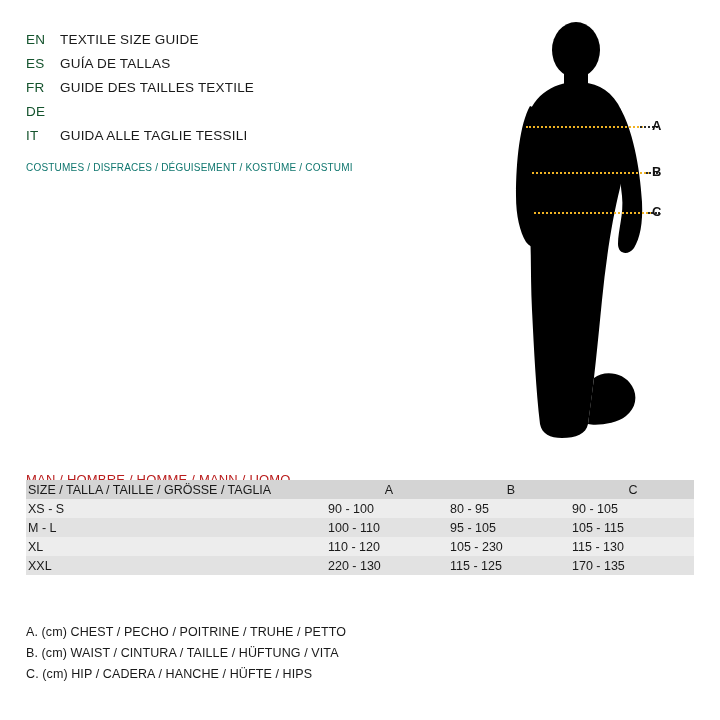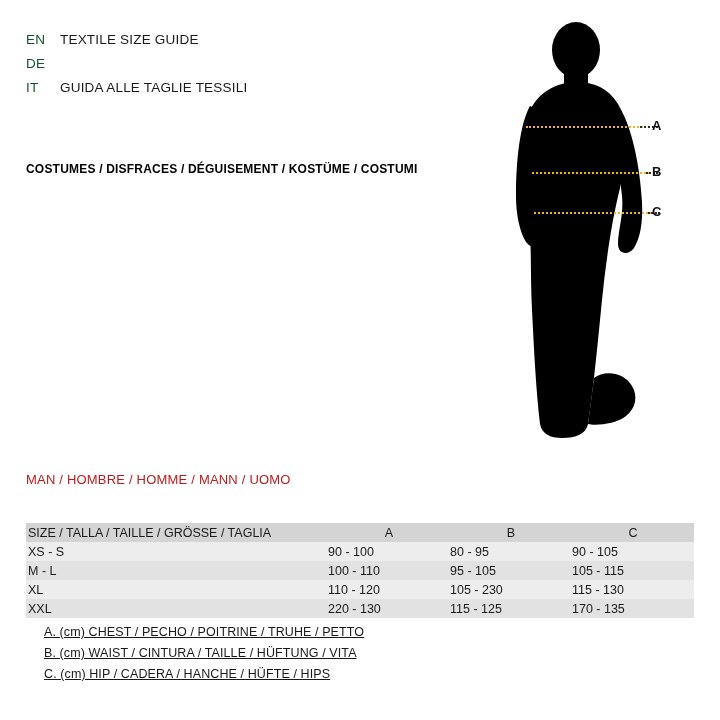--- a/index.html
+++ b/index.html
@@ -41,24 +41,24 @@
   .lang-text {
     font-size: 13.5px;
     letter-spacing: .2px;
     color: #1a1a1a;
   }
 
   .category-line {
     position: absolute;
     left: 26px;
     top: 162px;
-    font-size: 12px;
-    font-weight: bold;
-    letter-spacing: .2px;
-    color: #000000;
+    font-size: 10px;
+    font-weight: normal;
+    letter-spacing: .2px;
+    color: #0f766e;
   }
 
   
   .figure-area {
     position: absolute;
     left: 500px;
     top: 20px;
     width: 200px;
     height: 425px;
   }
@@ -100,21 +100,21 @@
     position: absolute;
     left: 26px;
     top: 472px;
     font-size: 13px;
     letter-spacing: .2px;
     color: #b91c1c;
   }
   table.size-table {
     position: absolute;
     left: 26px;
-    top: 523px;
+    top: 480px;
     width: 668px;
     border-collapse: collapse;
     font-size: 12.5px;
     color: #1a1a1a;
   }
   table.size-table th,
   table.size-table td {
     padding: 0;
     height: 19px;
     font-weight: normal;
@@ -134,40 +134,47 @@
   .col-label { width: 300px; padding-left: 2px !important; }
   .col-a { width: 122px; }
   .col-b { width: 122px; }
   .col-c { width: 122px; }
   .hdr-a, .hdr-b, .hdr-c { text-align: center !important; }
   td.val { text-align: center; }
 
   
   .legend {
     position: absolute;
-    left: 44px;
+    left: 26px;
     top: 622px;
-    text-decoration: underline;
   }
   .legend-row {
     font-size: 12.5px;
     line-height: 21px;
     letter-spacing: .1px;
     color: #1a1a1a;
   }
 </style>
 </head>
 <body>
 
 <div class="page">
 
   <div class="lang-block">
     <div class="lang-row">
       <span class="lang-code">EN</span>
       <span class="lang-text">TEXTILE SIZE GUIDE</span>
+    </div>
+    <div class="lang-row">
+      <span class="lang-code">ES</span>
+      <span class="lang-text">GUÍA DE TALLAS</span>
+    </div>
+    <div class="lang-row">
+      <span class="lang-code">FR</span>
+      <span class="lang-text">GUIDE DES TAILLES TEXTILE</span>
     </div>
     <div class="lang-row">
       <span class="lang-code">DE</span>
     </div>
     <div class="lang-row">
       <span class="lang-code">IT</span>
       <span class="lang-text">GUIDA ALLE TAGLIE TESSILI</span>
     </div>
   </div>
 

